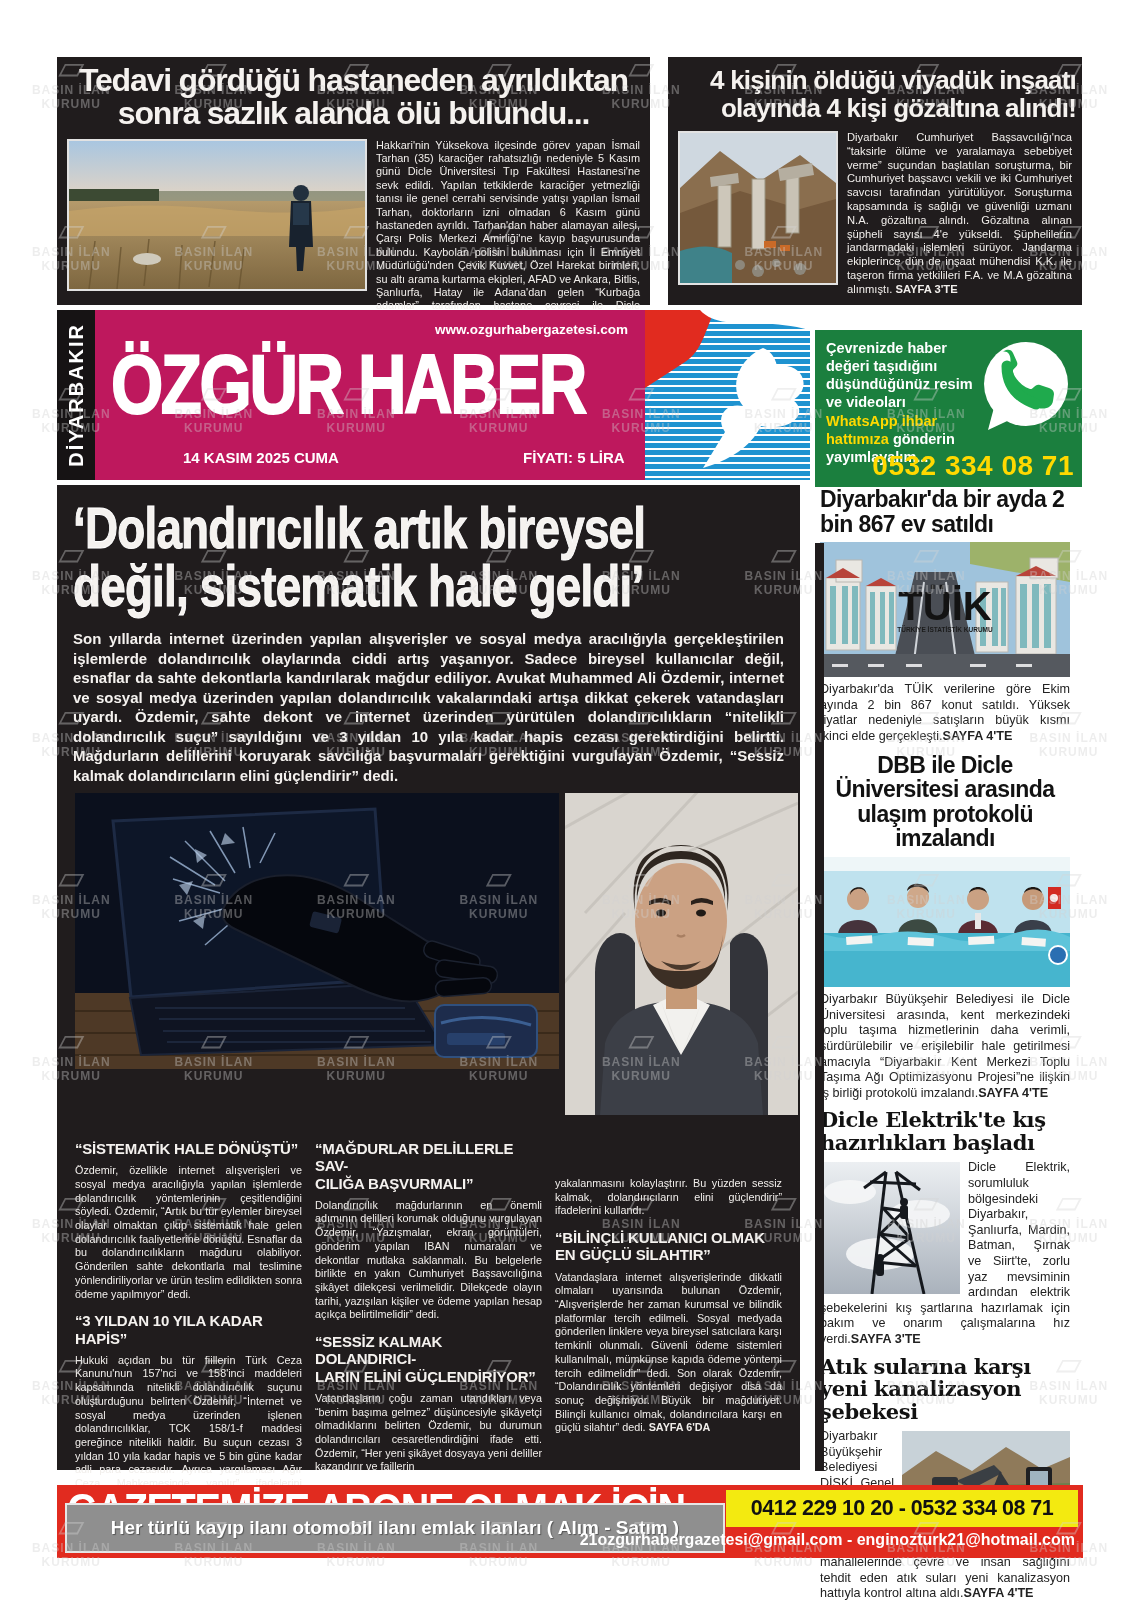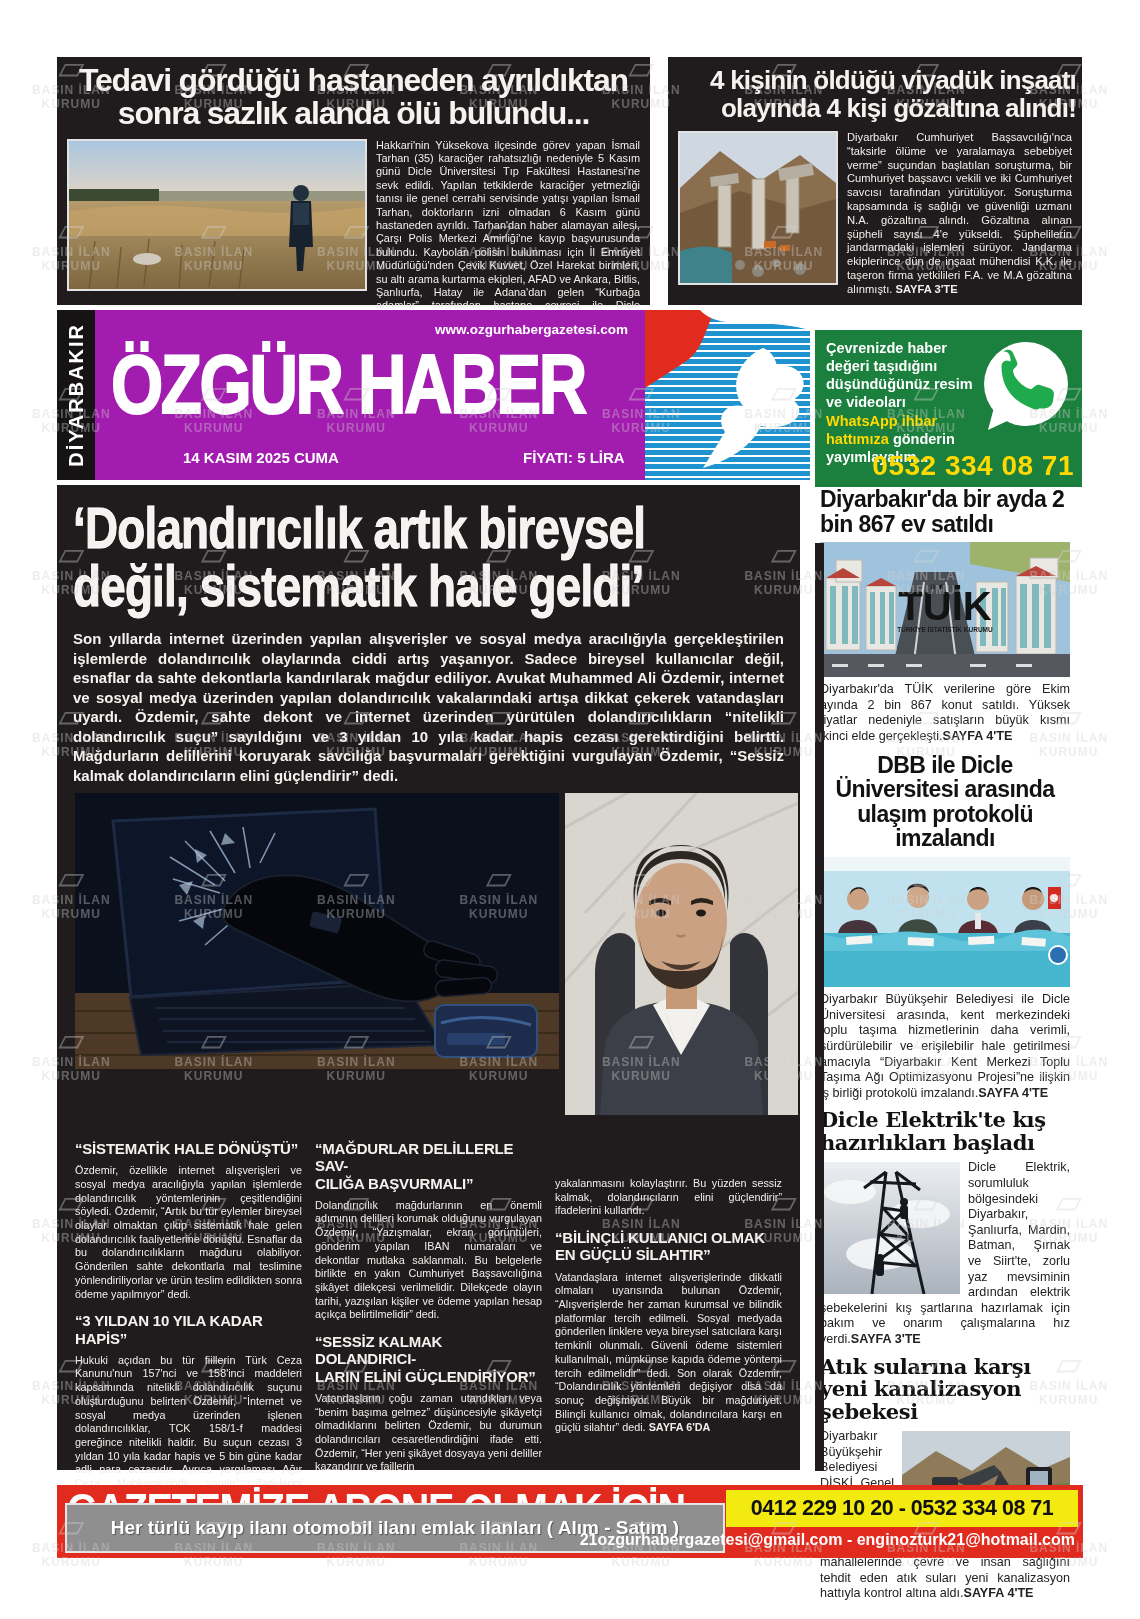--- a/index.html
+++ b/index.html
@@ -20,21 +20,21 @@
   .photo-frame{border:2px solid #e2e2e2;flex:none;overflow:hidden;background:#777;}
   .tl .photo-frame{width:296px;height:148px;}
   .tr .photo-frame{width:156px;height:150px;}
   .smalltext{font-size:10.9px;line-height:1.23;color:#f2efec;}
   .tr .smalltext{font-size:11.2px;}
 
   
   .masthead{position:absolute;left:57px;top:310px;width:753px;height:170px;display:flex;}
   .region-strip{width:38px;background:#161314;color:#fff;display:flex;align-items:center;justify-content:center;}
   .region-strip span{writing-mode:vertical-rl;transform:rotate(180deg);font-weight:700;font-size:20px;letter-spacing:2px;}
-  .logo-area{flex:1;background:#a21caf;position:relative;overflow:hidden;}
+  .logo-area{flex:1;background:#be185d;position:relative;overflow:hidden;}
   .logo-url{position:absolute;left:340px;top:12px;color:#fff;font-weight:700;font-size:13.5px;}
   .logo-title{position:absolute;left:16px;top:26px;width:860px;color:#fff;font-weight:700;font-size:84px;letter-spacing:-3px;transform:scaleX(0.80);transform-origin:left top;-webkit-text-stroke:2px #ffffff;white-space:nowrap;}
   .logo-date{position:absolute;left:88px;bottom:14px;color:#fff;font-weight:700;font-size:15px;}
   .logo-price{position:absolute;left:428px;bottom:14px;color:#fff;font-weight:700;font-size:15px;}
   .logo-wave{position:absolute;right:0;top:0;width:165px;height:170px;}
 
   
   .wabox{position:absolute;left:815px;top:330px;width:267px;height:157px;background:#1b7f3e;color:#fff;}
   .wa-lines{position:absolute;left:11px;top:9px;width:150px;font-weight:700;font-size:14.5px;line-height:1.25;}
   .wa-hl{color:#ffd900;}

